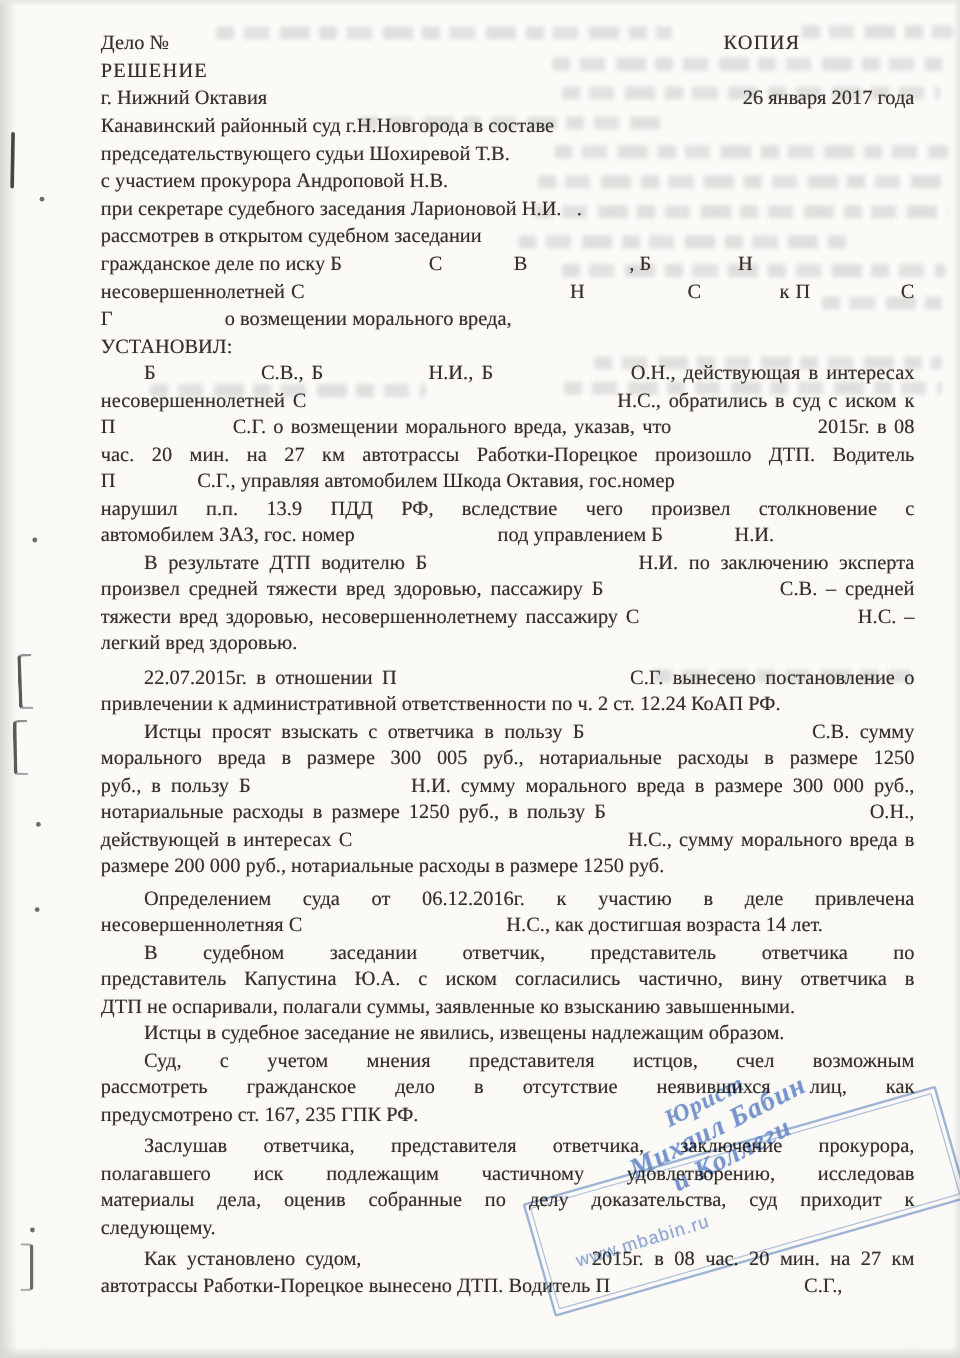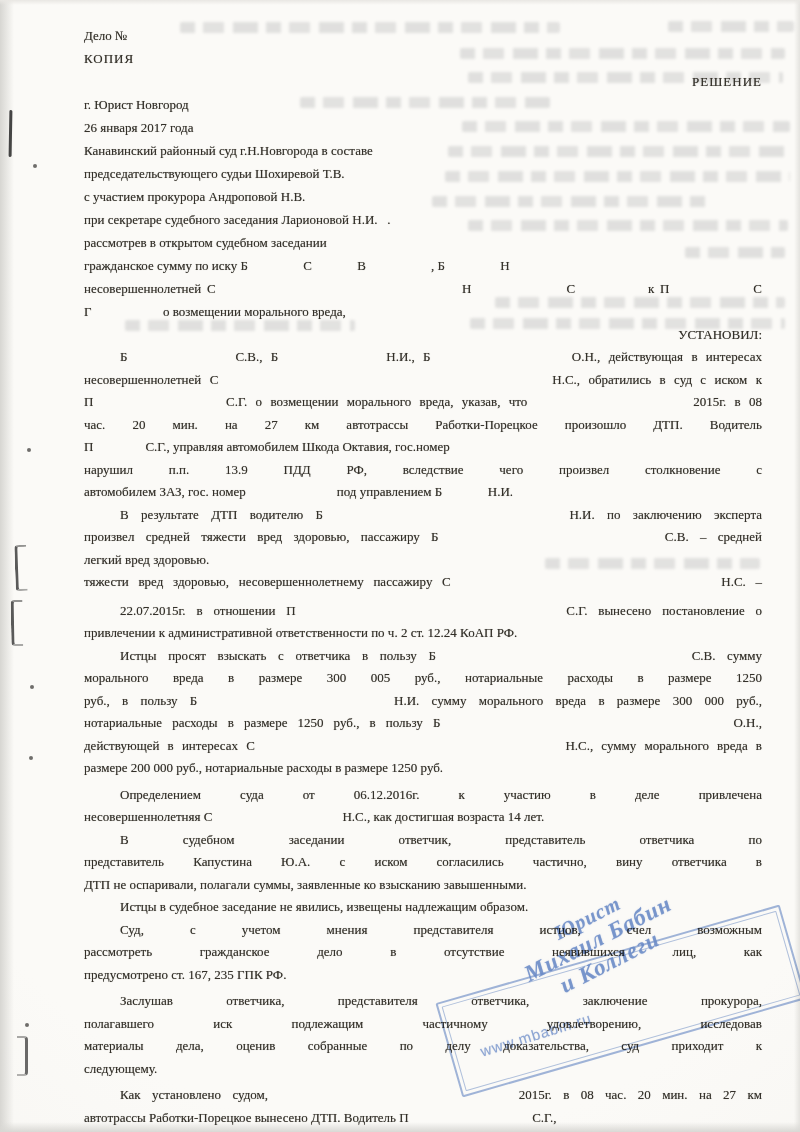--- a/index.html
+++ b/index.html
@@ -9,32 +9,31 @@
     font-family:"Liberation Serif", serif;color:#333029;
   }
   
   .edge-l{position:absolute;left:0;top:0;bottom:0;width:14px;background:linear-gradient(90deg,#d7d6d2,rgba(250,249,245,0));z-index:1}
   .edge-r{position:absolute;right:0;top:0;bottom:0;width:6px;background:linear-gradient(270deg,#e4e3df,rgba(250,249,245,0));z-index:1}
   .edge-b{position:absolute;left:0;right:0;bottom:0;height:10px;background:linear-gradient(0deg,#d9d8d4,rgba(250,249,245,0));z-index:1}
   .edge-t{position:absolute;left:0;right:0;top:0;height:5px;background:linear-gradient(180deg,#e9e7e3,rgba(250,249,245,0));z-index:1}
 
   .content{position:absolute;left:84px;top:24px;width:678px;z-index:3}
   .ln{
-    white-space:pre-wrap;font-size:13px;line-height:23px;min-height:23px;
+    white-space:pre-wrap;font-size:17px;line-height:23px;min-height:23px;
     text-shadow:0 0 .7px rgba(64,60,52,.55);
-    flex-direction:column;
   }
   .bl{line-height:22.5px;min-height:22.5px}
   .j{text-align:justify;text-align-last:justify}
-  .c{text-align:right}
+  .c{text-align:left}
   .ind{text-indent:36px}
   .mt6{margin-top:6px}
   .mt4{margin-top:4px}
   .hrow{display:flex;justify-content:space-between}
-  .copy{margin-right:42px;letter-spacing:1px}
+  .copy{margin-right:95px;letter-spacing:1px}
   .title{letter-spacing:1px}
 
   
   .bleed{
     position:absolute;height:11px;z-index:2;opacity:.32;filter:blur(1.7px);border-radius:2px;
     background:repeating-linear-gradient(90deg,
       rgba(98,100,106,.55) 0 15px, rgba(98,100,106,0) 15px 23px,
       rgba(98,100,106,.5) 23px 44px, rgba(98,100,106,0) 44px 53px,
       rgba(98,100,106,.55) 53px 78px, rgba(98,100,106,0) 78px 86px);
     pointer-events:none;
@@ -99,45 +98,45 @@
   <div class="dot" style="left:25px;top:1023px"></div>
   <div class="brk-r" style="left:17px;top:1036px"></div>
 
   <div class="content">
     <div class="ln hrow">
       <span>Дело №</span>
       <span class="copy">КОПИЯ</span>
     </div>
     <div class="ln c title">РЕШЕНИЕ</div>
     <div class="ln hrow">
-      <span>г. Юрист Новгород</span>
+      <span>г. Нижний Октавия</span>
       <span>26 января 2017 года</span>
     </div>
 
     <div class="ln">Канавинский районный суд г.Н.Новгорода в составе</div>
     <div class="ln">председательствующего судьи Шохиревой Т.В.</div>
     <div class="ln">с участием прокурора Андроповой Н.В.</div>
     <div class="ln">при секретаре судебного заседания Ларионовой Н.И.   .</div>
     <div class="ln">рассмотрев в открытом судебном заседании</div>
-    <div class="ln">гражданское сумму по иску Б                 С              В                    , Б                 Н</div>
+    <div class="ln">гражданское деле по иску Б                 С              В                    , Б                 Н</div>
     <div class="ln j">несовершеннолетней С                                            Н                 С             к П               С</div>
     <div class="ln">Г                      о возмещении морального вреда,</div>
     <div class="ln c">УСТАНОВИЛ:</div>
 
     <div class="ln bl j ind">Б             С.В., Б             Н.И., Б                 О.Н., действующая в интересах</div>
     <div class="ln bl j">несовершеннолетней С                                        Н.С., обратились в суд с иском к</div>
     <div class="ln bl j">П                С.Г. о возмещении морального вреда, указав, что                    2015г. в 08</div>
     <div class="ln bl j">час. 20 мин. на 27 км автотрассы Работки-Порецкое произошло ДТП. Водитель</div>
     <div class="ln bl">П                С.Г., управляя автомобилем Шкода Октавия, гос.номер</div>
     <div class="ln bl j">нарушил п.п. 13.9 ПДД РФ, вследствие чего произвел столкновение с</div>
     <div class="ln bl">автомобилем ЗАЗ, гос. номер                            под управлением Б              Н.И.</div>
     <div class="ln bl j ind">В результате ДТП водителю Б                    Н.И. по заключению эксперта</div>
     <div class="ln bl j">произвел средней тяжести вред здоровью, пассажиру Б                    С.В. – средней</div>
+    <div class="ln bl j">тяжести вред здоровью, несовершеннолетнему пассажиру С                            Н.С. –</div>
     <div class="ln bl">легкий вред здоровью.</div>
-    <div class="ln bl j">тяжести вред здоровью, несовершеннолетнему пассажиру С                            Н.С. –</div>
     <div class="ln bl j ind mt6">22.07.2015г. в отношении П                         С.Г. вынесено постановление о</div>
     <div class="ln bl">привлечении к административной ответственности по ч. 2 ст. 12.24 КоАП РФ.</div>
     <div class="ln bl j ind">Истцы просят взыскать с ответчика в пользу Б                      С.В. сумму</div>
     <div class="ln bl j">морального вреда в размере 300 005 руб., нотариальные расходы в размере 1250</div>
     <div class="ln bl j">руб., в пользу Б                Н.И. сумму морального вреда в размере 300 000 руб.,</div>
     <div class="ln bl j">нотариальные расходы в размере 1250 руб., в пользу Б                             О.Н.,</div>
     <div class="ln bl j">действующей в интересах С                                      Н.С., сумму морального вреда в</div>
     <div class="ln bl">размере 200 000 руб., нотариальные расходы в размере 1250 руб.</div>
     <div class="ln bl j ind mt4">Определением суда от 06.12.2016г. к участию в деле привлечена</div>
     <div class="ln bl">несовершеннолетняя С                                        Н.С., как достигшая возраста 14 лет.</div>

